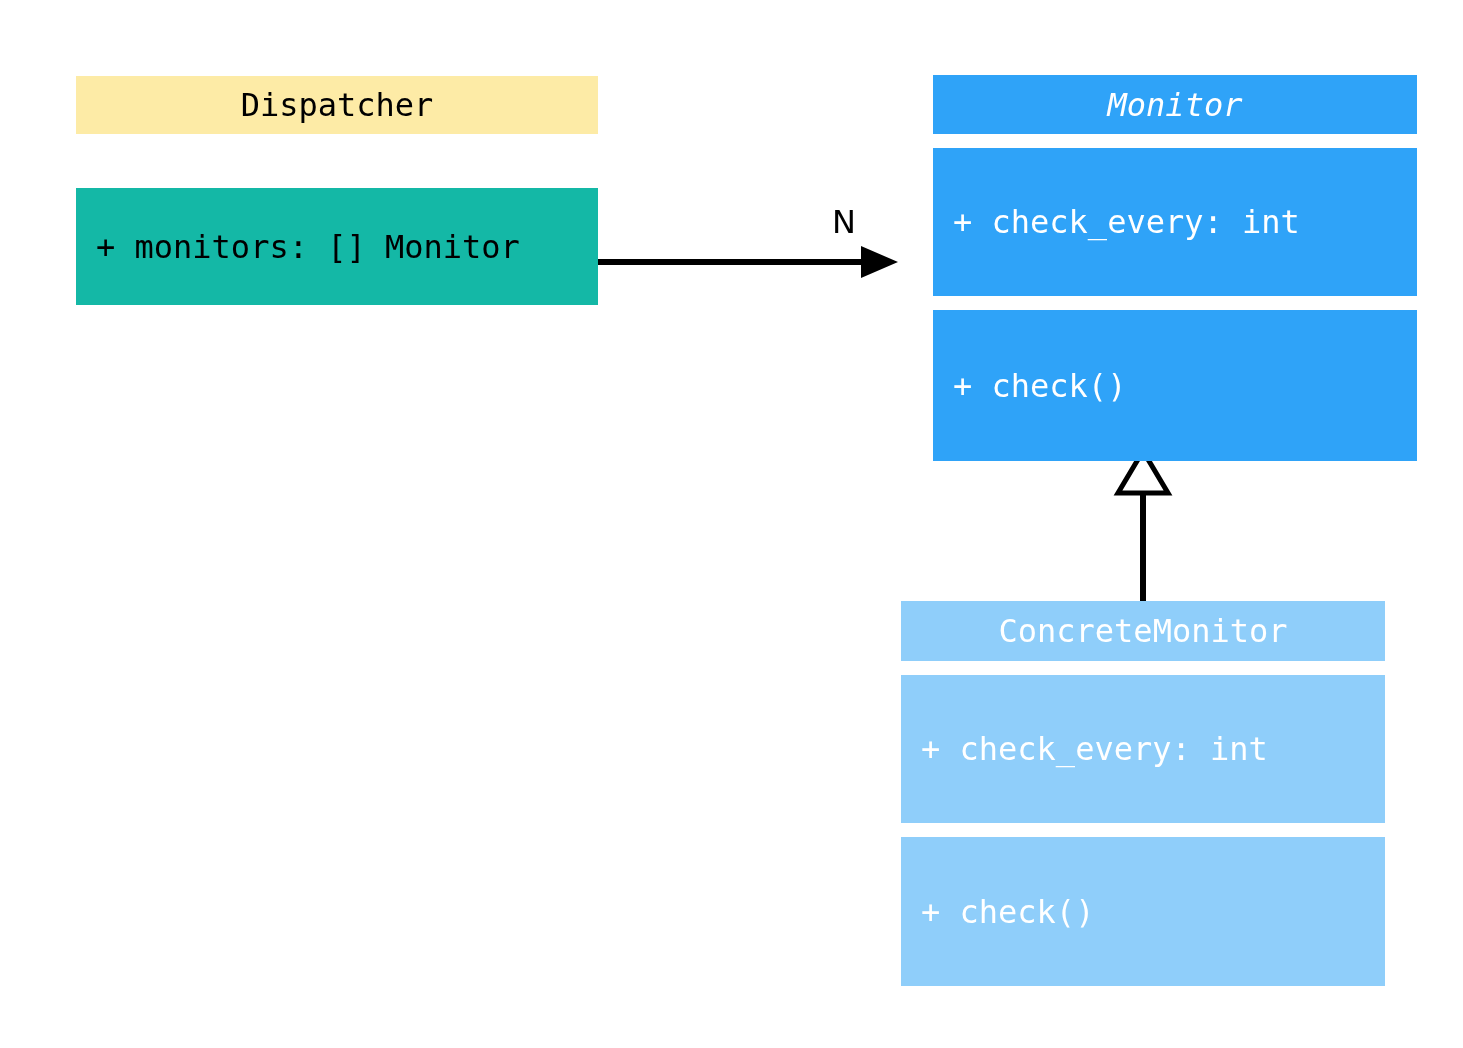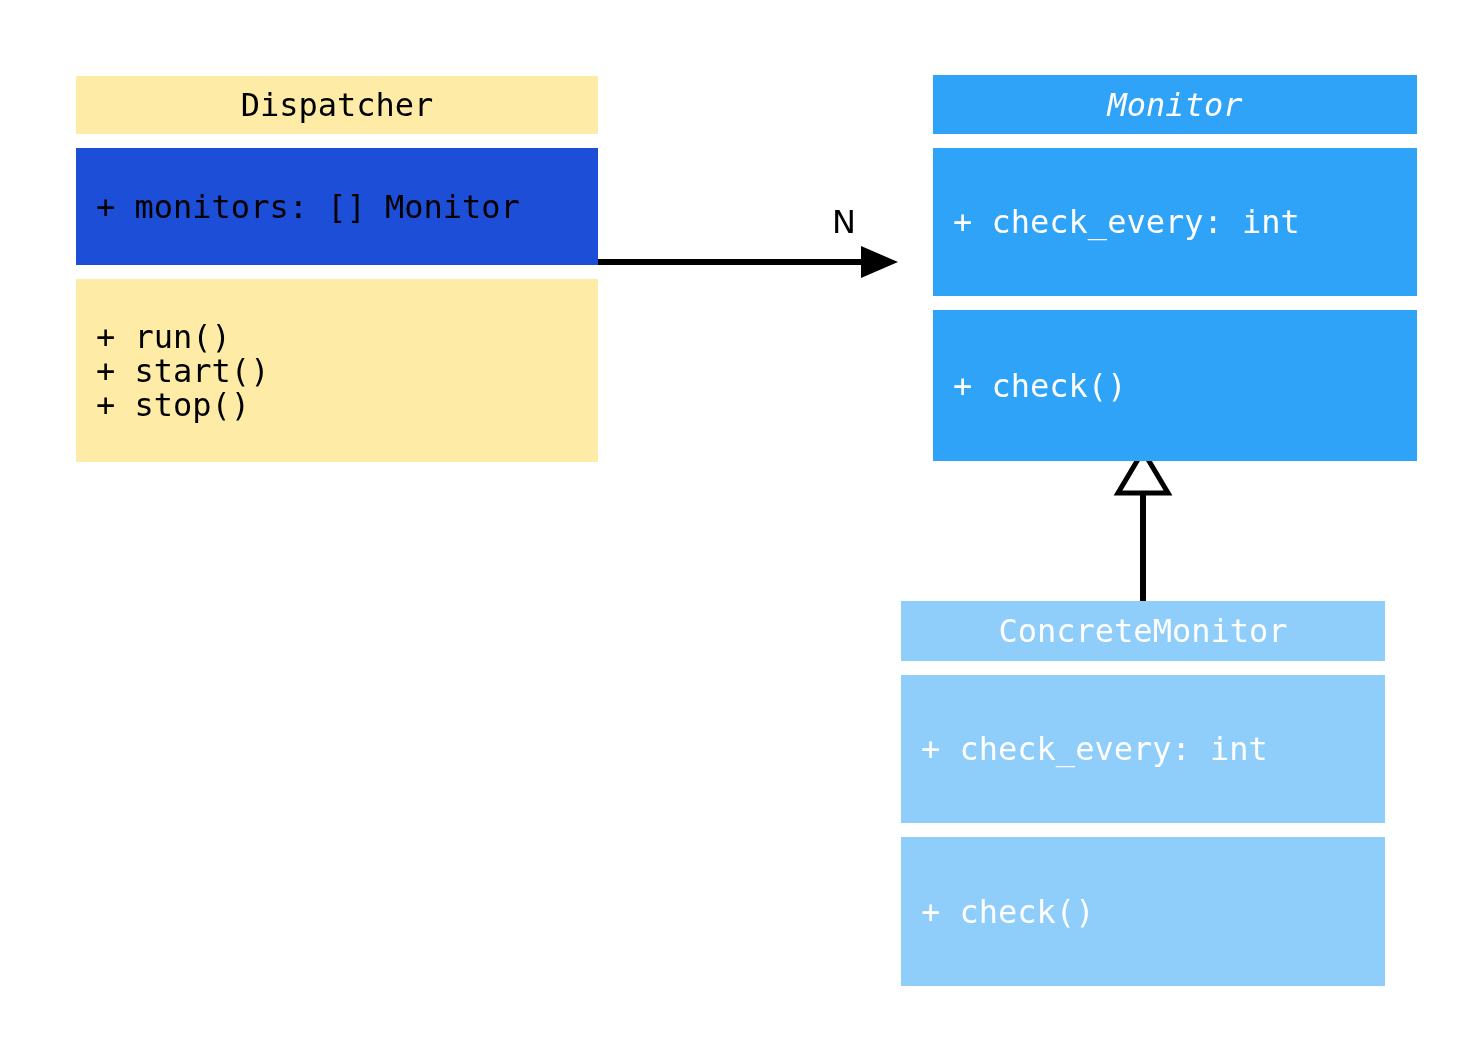--- a/index.html
+++ b/index.html
@@ -93,27 +93,22 @@
     <g>
       <line x1="1143" y1="601" x2="1143" y2="492" stroke="#000000" stroke-width="6"></line>
       <polygon points="1143,451 1118,493 1168,493" fill="#ffffff" stroke="#000000" stroke-width="5" stroke-linejoin="miter"></polygon>
     </g>
   </svg>
 
   <div class="multiplicity-label">N</div>
 
   <div class="class-box" id="box-dispatcher">
     <div class="sec header" style="background-color: rgb(253, 235, 166); color: rgb(0, 0, 0);">Dispatcher</div>
-    <div class="sec body attrs" style="background-color: #1d4ed8; color: rgb(0, 0, 0);">
+    <div class="sec body attrs" style="background-color: #14b8a6; color: rgb(0, 0, 0); margin-top: 40px;">
       <div class="line">+ monitors: [] Monitor</div>
-    </div>
-    <div class="sec body methods" style="background-color: rgb(253, 235, 166); color: rgb(0, 0, 0);">
-      <div class="line">+ run()</div>
-      <div class="line">+ start()</div>
-      <div class="line">+ stop()</div>
     </div>
   </div>
 
   <div class="class-box" id="box-monitor">
     <div class="sec header italic" style="background-color: rgb(47, 163, 248); color: rgb(255, 255, 255);">Monitor</div>
     <div class="sec body attrs" style="background-color: rgb(47, 163, 248); color: rgb(255, 255, 255);">
       <div class="line">+ check_every: int</div>
     </div>
     <div class="sec body methods" style="background-color: rgb(47, 163, 248); color: rgb(255, 255, 255);">
       <div class="line">+ check()</div>

